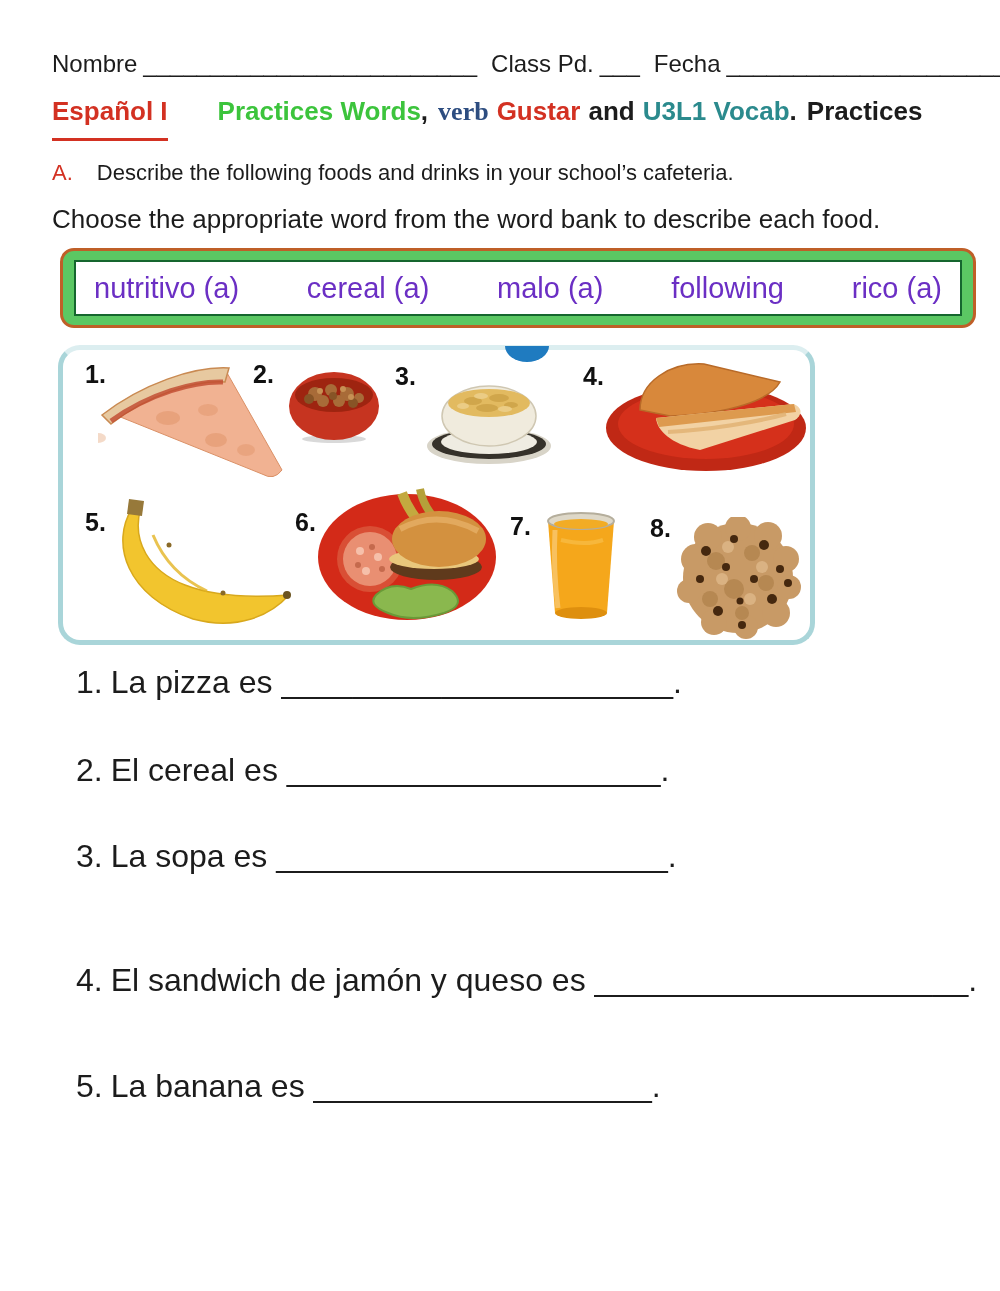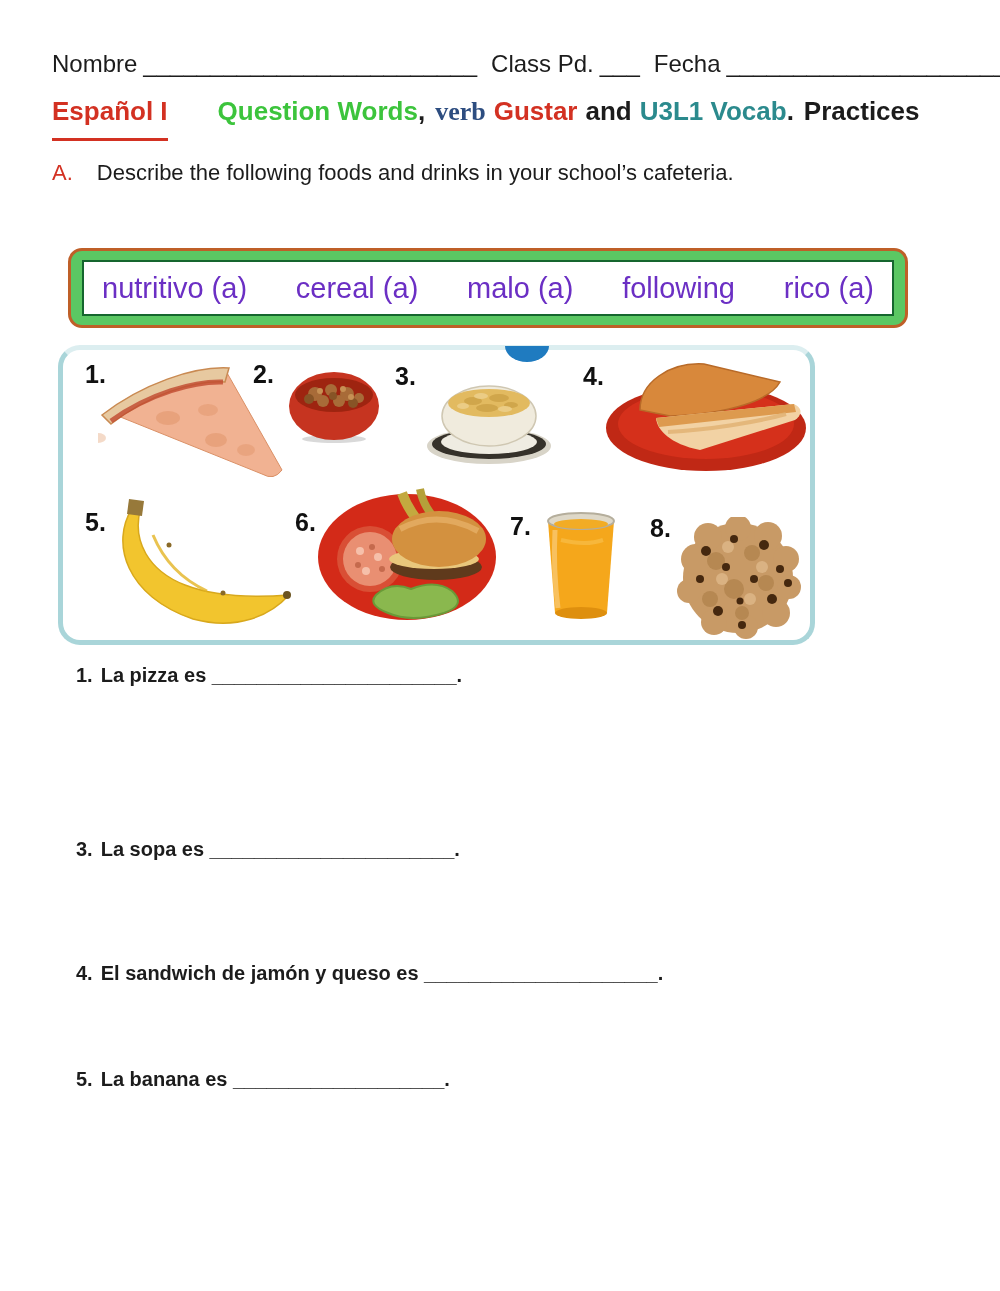--- a/index.html
+++ b/index.html
@@ -19,50 +19,53 @@
   .header-row .gap{display:inline-block;width:14px;}
 
   .title-row{position:absolute;left:52px;top:96px;width:920px;font-size:26px;font-weight:bold;white-space:nowrap;}
   .title-course{border-bottom:3px solid var(--red);padding-bottom:12px;margin-right:50px;}
   .mr8{margin-right:8px;} .mr10{margin-right:10px;}
 
   .instr1{position:absolute;left:52px;top:160px;font-size:22px;white-space:nowrap;}
   .instr1 .a-label{margin-right:24px;}
   .instr2{position:absolute;left:52px;top:204px;font-size:26px;white-space:nowrap;}
 
-  .word-bank{position:absolute;left:60px;top:248px;width:840px;height:80px;
-             background:var(--bankfill);border:3px solid var(--bankborder);border-radius:14px;box-sizing:border-box;margin-left:8px;}
+  .word-bank{position:absolute;left:60px;top:248px;width:916px;height:80px;
+             background:var(--bankfill);border:3px solid var(--bankborder);border-radius:14px;box-sizing:border-box;}
   .word-bank-inner{position:absolute;left:11px;right:11px;top:9px;bottom:9px;background:#ffffff;
              border:2px solid var(--bankinner);display:flex;align-items:center;
              justify-content:space-between;padding:0 18px;box-sizing:border-box;}
   .word-bank-inner span{font-size:29px;color:var(--purple);white-space:nowrap;}
 
   .food-panel{position:absolute;left:58px;top:345px;width:757px;height:300px;background:#ffffff;
               border:5px solid var(--panelborder);border-top-color:#dceef0;border-radius:22px;box-sizing:border-box;}
   .fnum{position:absolute;font-size:25px;font-weight:bold;color:#111;}
   .fimg{position:absolute;}
 
-  .q{position:absolute;left:76px;font-size:20px;white-space:nowrap;font-weight:bold;}
+  .q{position:absolute;left:76px;font-size:32px;white-space:nowrap;}
   .q .ql{margin-right:8px;}
 </style>
 </head>
 <body>
 
 <div class="page">
 
   <div class="header-row">
     <span class="lbl">Nombre</span><span class="line">_________________________</span><span class="gap"></span><span class="lbl">Class Pd.</span><span class="line">___</span><span class="gap"></span><span class="lbl">Fecha</span><span class="line">__________________________</span>
   </div>
 
   <div class="title-row">
-    <span class="c-red title-course">Español I</span><span class="c-green">Question Words</span><span class="c-black mr10">,</span><span class="c-navy mr8">verb</span><span class="c-red mr8">Gustar</span><span class="c-black mr8">and</span><span class="c-teal">U3L1 Vocab</span><span class="c-black mr10">.</span><span class="c-black">Practices</span>
+    <span class="c-red title-course">Español I</span><span class="c-green">Practices Words</span><span class="c-black mr10">,</span><span class="c-navy mr8">verb</span><span class="c-red mr8">Gustar</span><span class="c-black mr8">and</span><span class="c-teal">U3L1 Vocab</span><span class="c-black mr10">.</span><span class="c-black">Practices</span>
   </div>
 
   <div class="instr1">
     <span class="c-red a-label">A.</span><span>Describe the following foods and drinks in your school’s cafeteria.</span>
+  </div>
+  <div class="instr2">
+    <span>Choose the appropriate word from the word bank to describe each food.</span>
   </div>
 
   <div class="word-bank">
     <div class="word-bank-inner">
       <span>nutritivo (a)</span>
       <span>cereal (a)</span>
       <span>malo (a)</span>
       <span>following</span>
       <span>rico (a)</span>
     </div>
@@ -227,20 +230,23 @@
         <circle cx="66" cy="108" r="4"></circle>
           <circle cx="112" cy="66" r="4"></circle>
           <circle cx="64" cy="84" r="3.5"></circle>
       </g>
     </svg>
   </div>
 
   <div class="q" style="top:664px;">
     <span class="ql">1.</span><span>La pizza es ______________________.</span>
   </div>
+  <div class="q" style="top:752px;">
+    <span class="ql">2.</span><span>El cereal es _____________________.</span>
+  </div>
   <div class="q" style="top:838px;">
     <span class="ql">3.</span><span>La sopa es ______________________.</span>
   </div>
   <div class="q" style="top:962px;">
     <span class="ql">4.</span><span>El sandwich de jamón y queso es _____________________.</span>
   </div>
   <div class="q" style="top:1068px;">
     <span class="ql">5.</span><span>La banana es ___________________.</span>
   </div>
 

